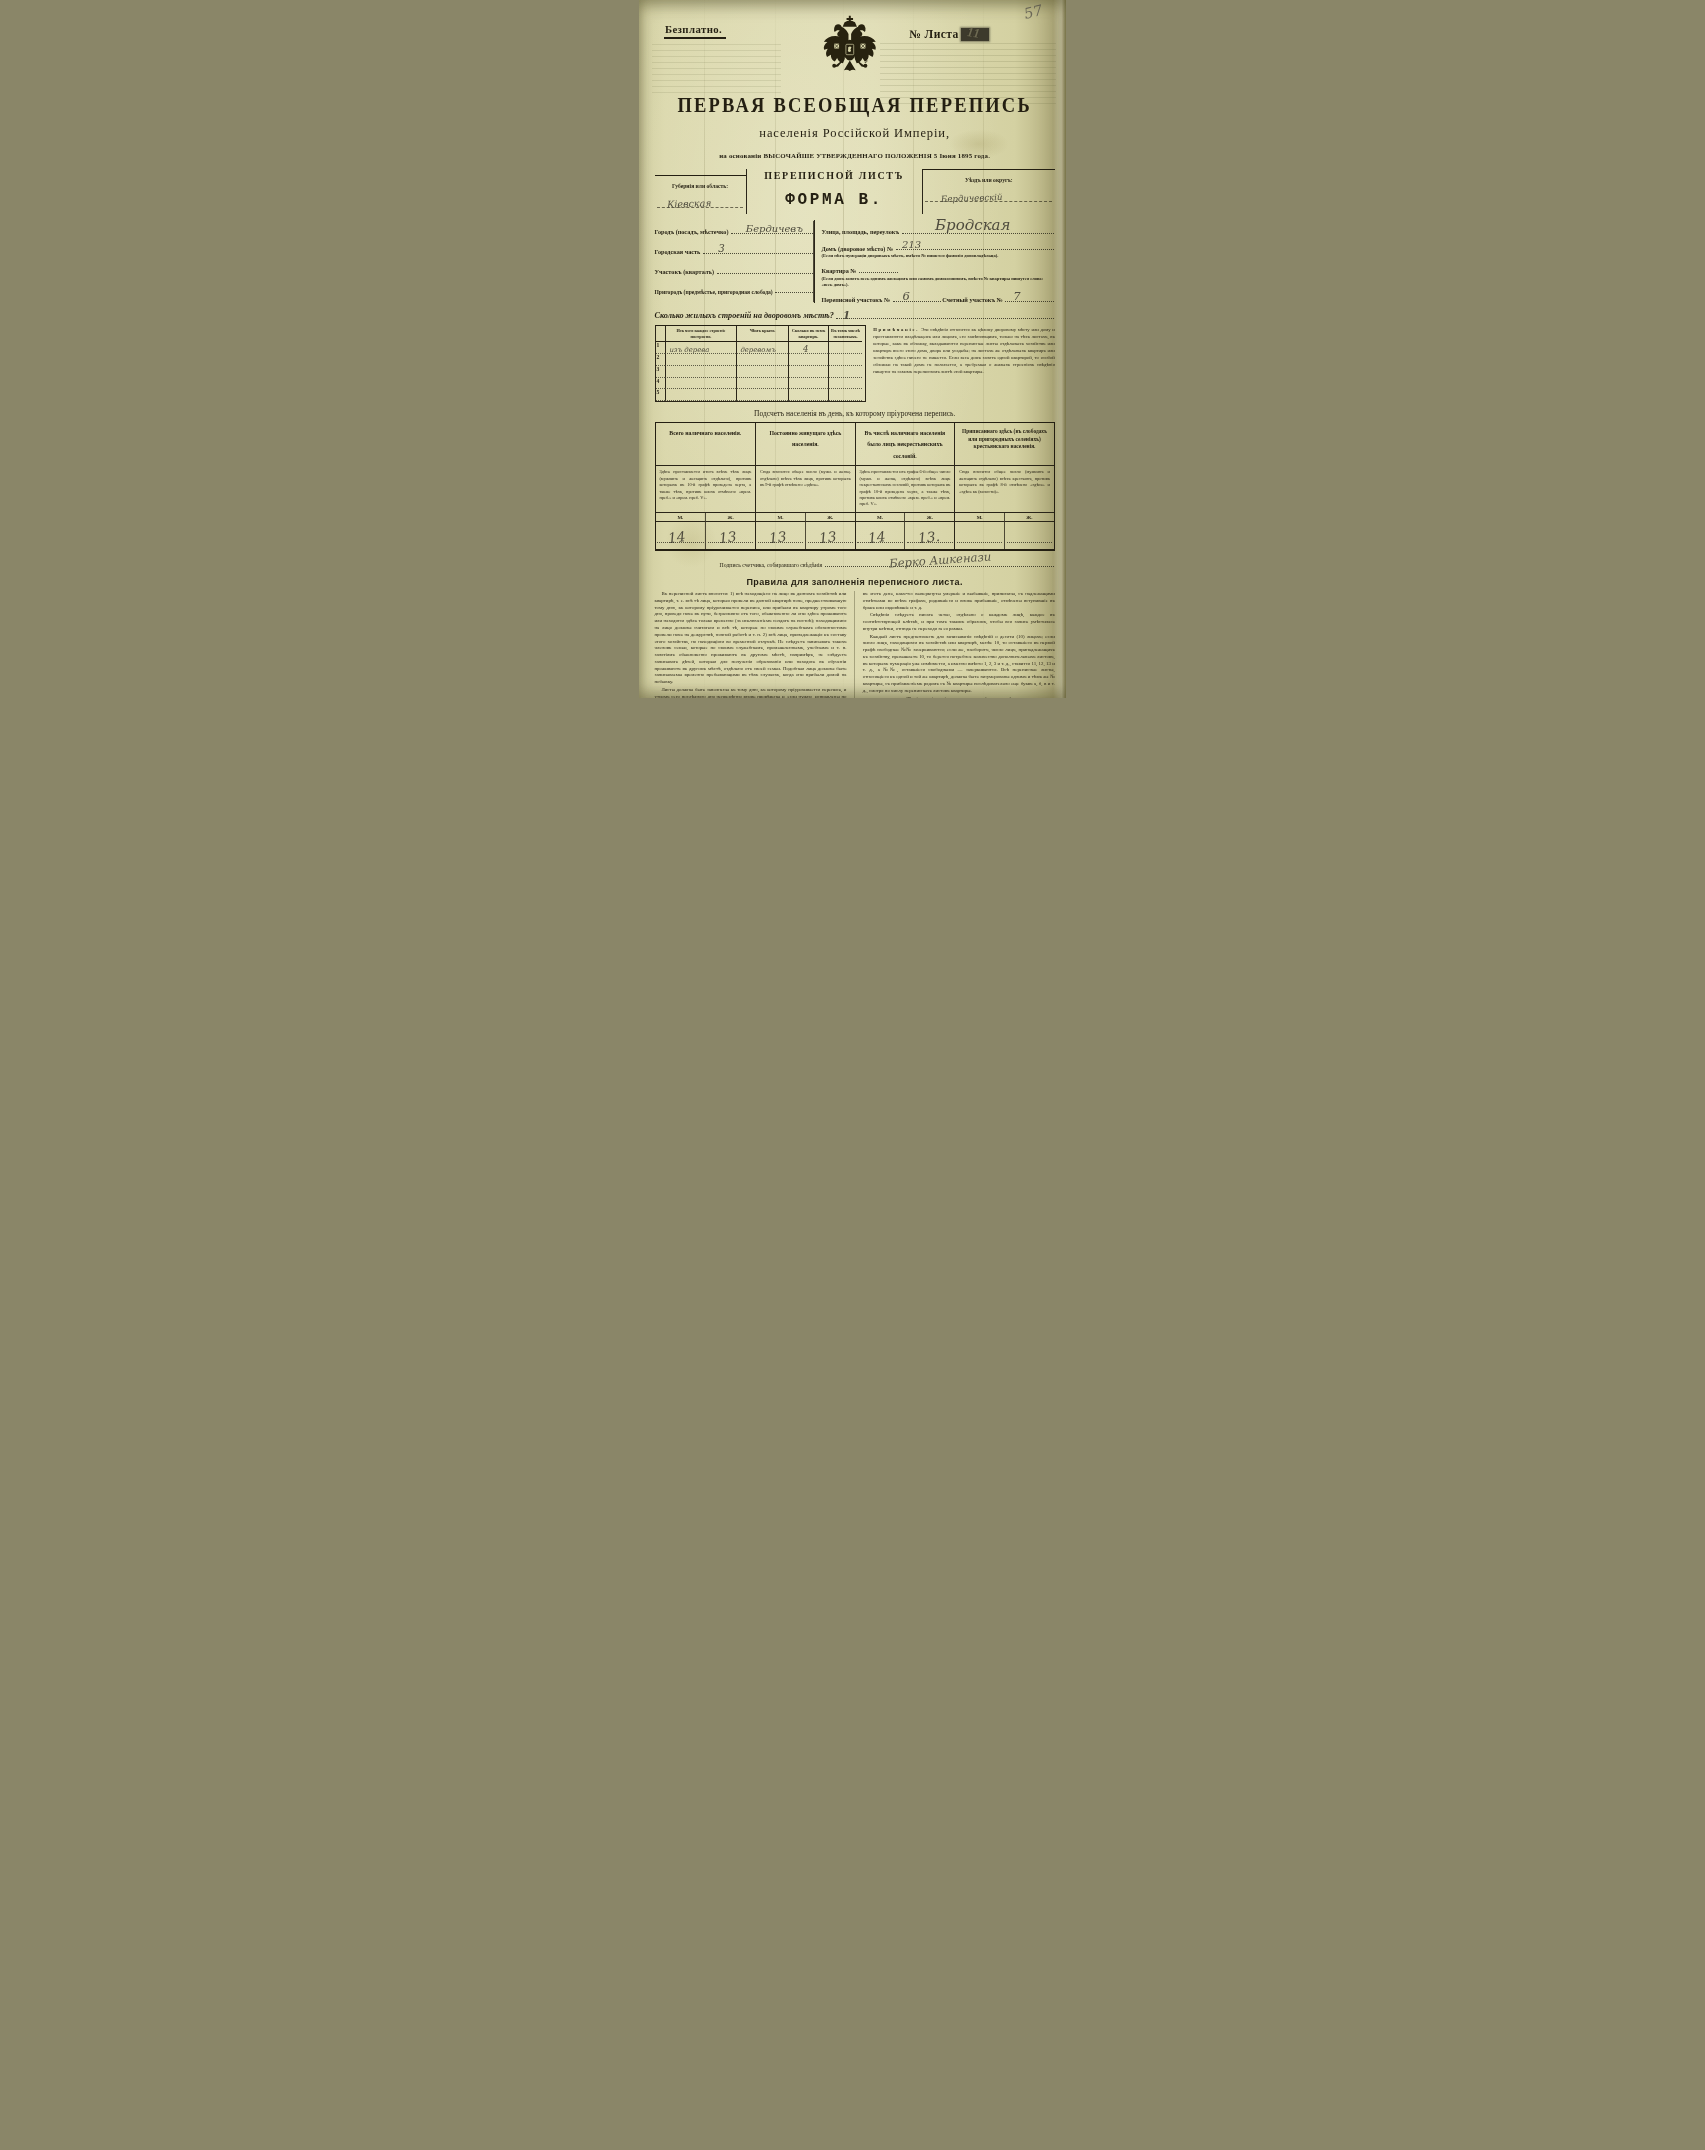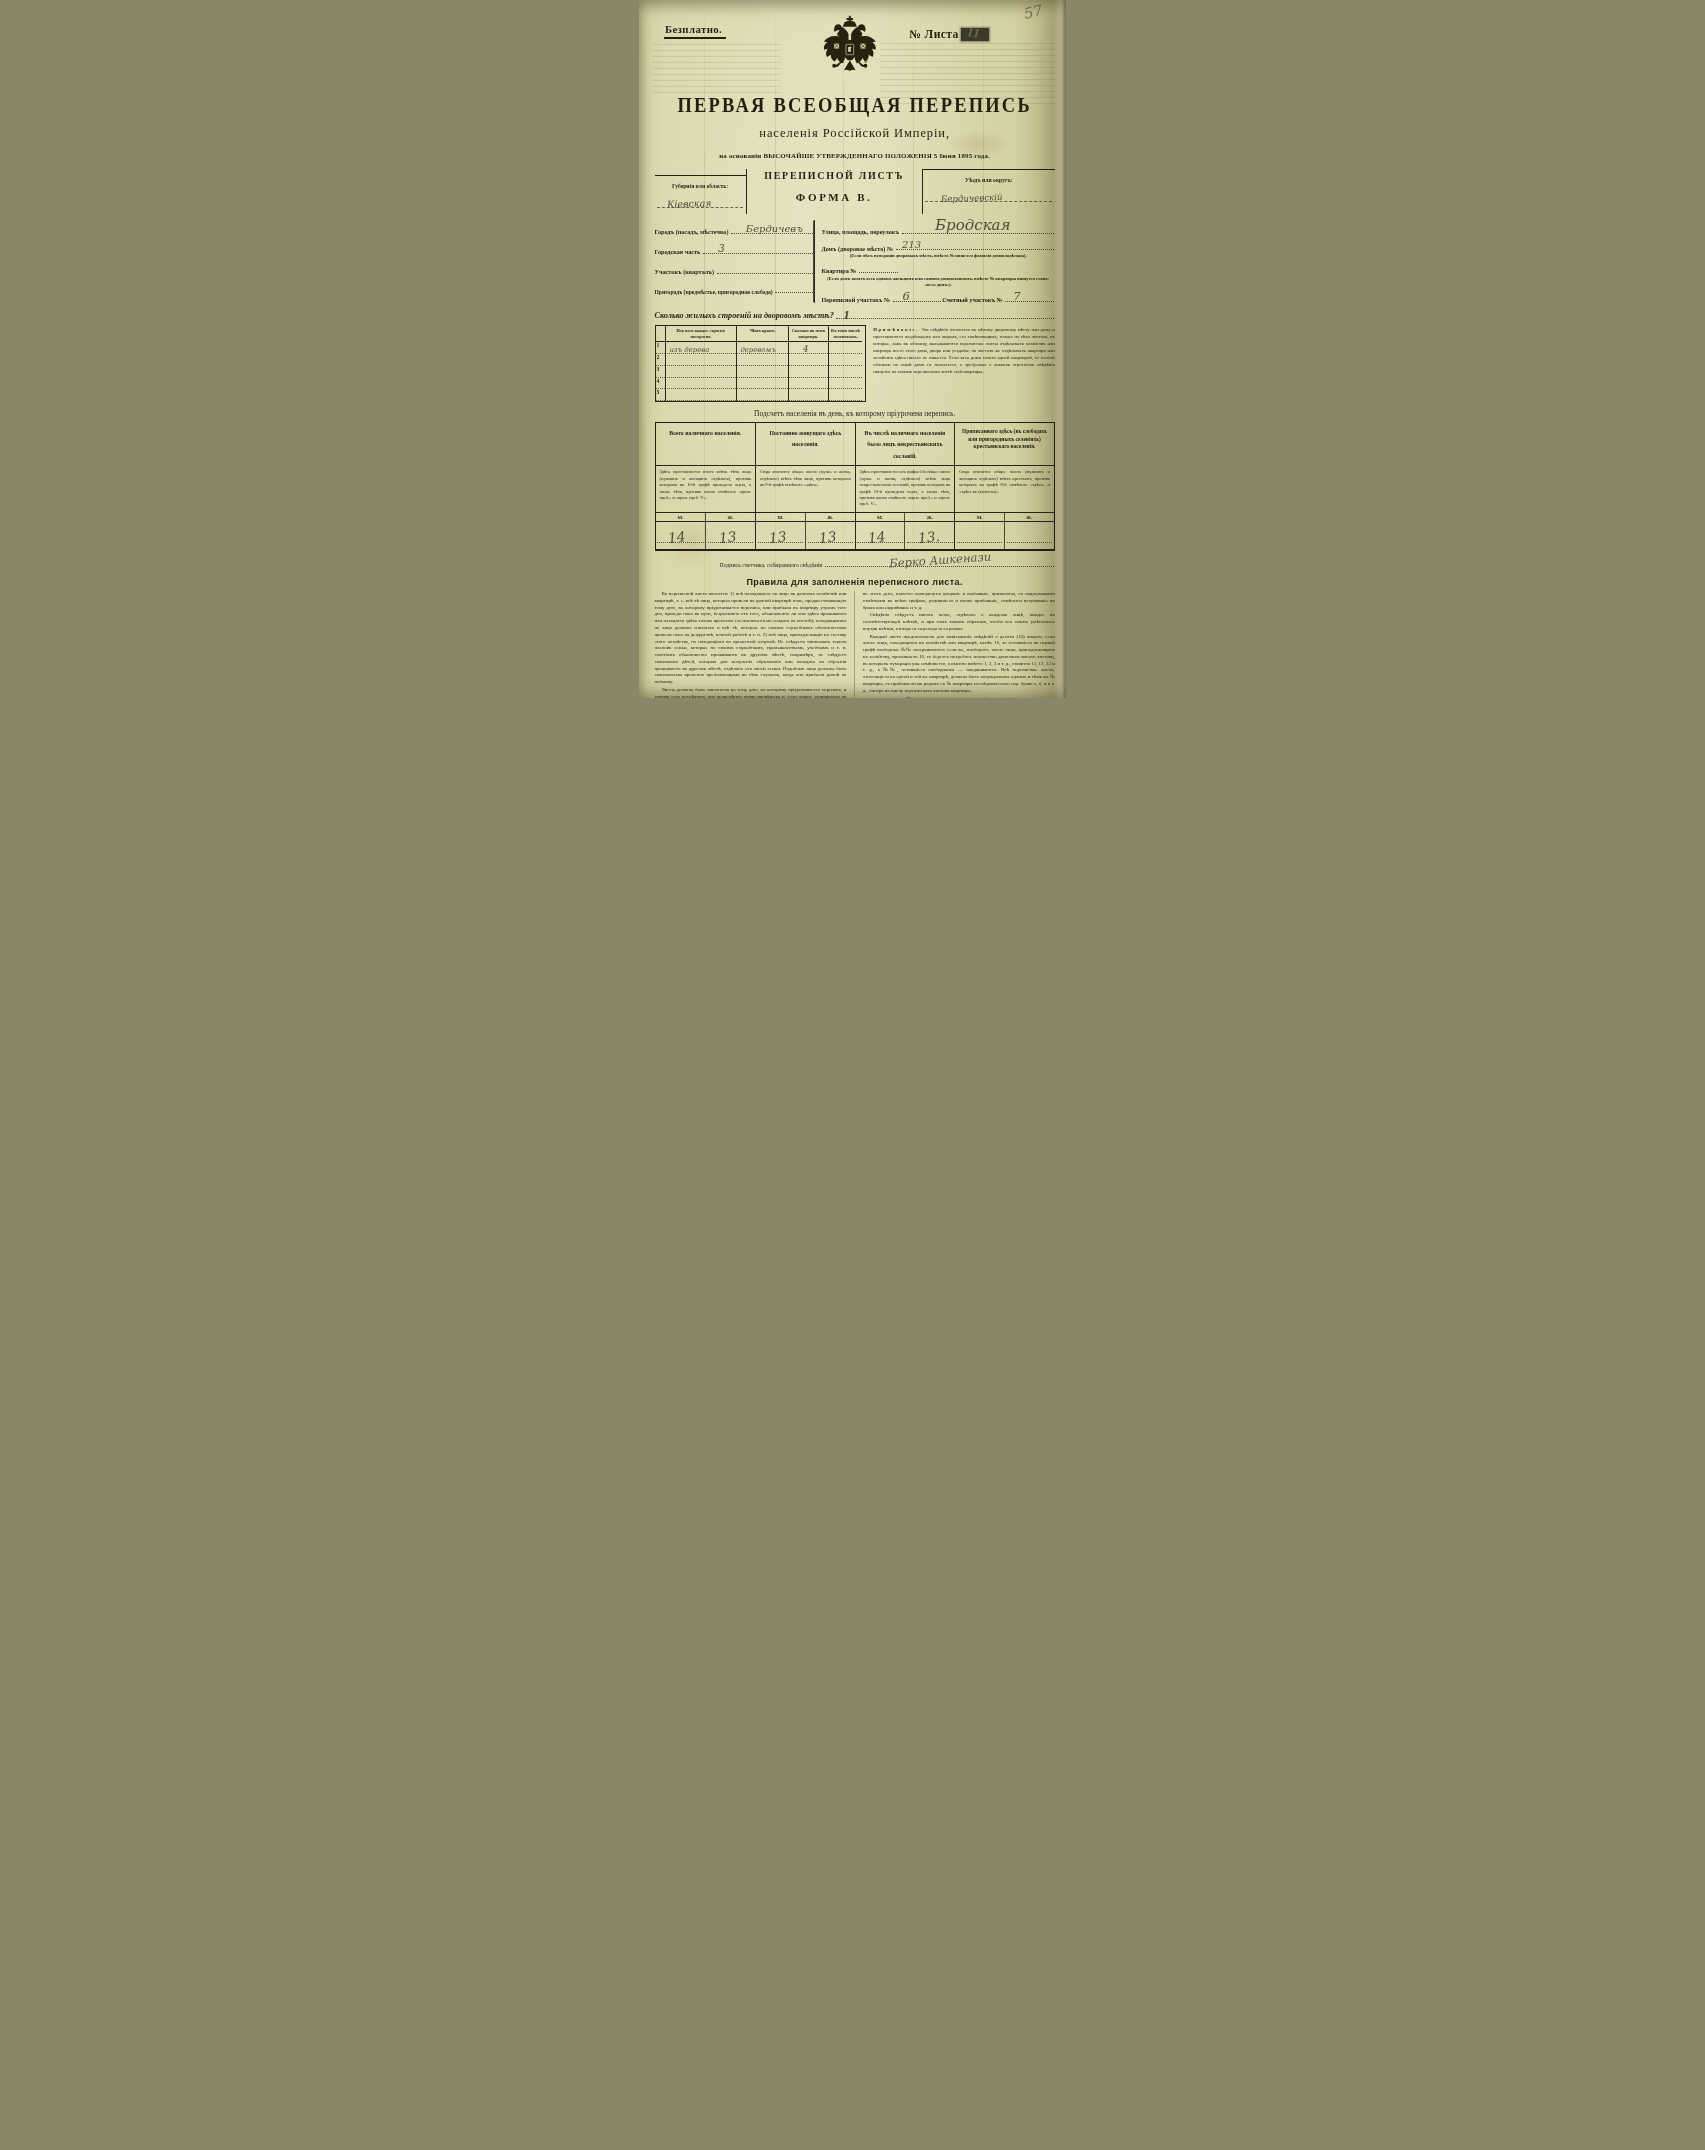--- a/index.html
+++ b/index.html
@@ -37,26 +37,26 @@
   .title2{text-align:center;font-size:12.5px;letter-spacing:0.9px;margin:9.5px 0 0;}
   .title3{text-align:center;font-size:6.9px;font-weight:bold;letter-spacing:0.2px;margin:11.2px 0 0;}
 
   .hdrboxes{display:grid;grid-template-columns:91px 1fr 132px;margin-top:10.3px;min-height:45px;}
   .hbox{position:relative;padding-top:2.6px;}
   .hbox.l{border-top:1.7px solid #241f12;margin-top:6px;}
   .hbox.r{border-top:1.7px solid #241f12;}
   .hbox .lbl{font-size:5.6px;font-weight:bold;text-align:center;margin-top:4.3px;}
   .hbox.c{border-left:0.9px solid #2a2518;border-right:0.9px solid #2a2518;text-align:center;padding:0 4.3px;}
   .plist{font-size:10px;font-weight:bold;letter-spacing:1.7px;margin-top:0.9px;}
-  .forma{font-size:11px;font-weight:bold;letter-spacing:2.6px;margin-top:9.5px;}
+  .forma{font-size:16px;font-weight:bold;letter-spacing:2.6px;margin-top:9.5px;font-family:Liberation Mono, monospace;}
   .hwline{position:relative;border-bottom:0.9px dashed rgba(45,42,26,.65);height:14.6px;margin:3.4px 2.6px 0;}
   .hw{font-style:italic;color:#4f4c3e;font-family:"DejaVu Serif",serif;white-space:nowrap;}
   .hwline .hw{position:absolute;left:12%;bottom:-1.7px;font-size:9.5px;transform:rotate(-2deg);}
 
-  .addr{display:grid;grid-template-columns:159px 1fr;margin-top:6px;text-align:center;}
+  .addr{display:grid;grid-template-columns:159px 1fr;margin-top:6px;}
   .addr .rcol{border-left:0.9px solid #2a2518;box-shadow:-1.7px 0 0 -0.9px #2a2518;padding-left:6.9px;}
   .frow{display:flex;align-items:flex-end;margin-top:6.9px;}
   .flabel{font-size:6.2px;font-weight:bold;white-space:nowrap;}
   .dots{flex:1;position:relative;border-bottom:0.9px dotted rgba(40,38,25,.8);margin:0 0.9px 1.3px 2.6px;height:4.3px;}
   .dots .hw{position:absolute;bottom:-0.9px;font-size:9.5px;}
   .fnote{font-size:4.5px;font-weight:bold;line-height:1.35;margin:1.7px 0 0;}
   .lcol .frow{margin-top:13px;}
   .lcol .frow:first-child{margin-top:7.7px;}
 
   .bq{display:flex;align-items:flex-end;margin-top:8px;font-size:8.2px;font-style:italic;font-weight:bold;}

